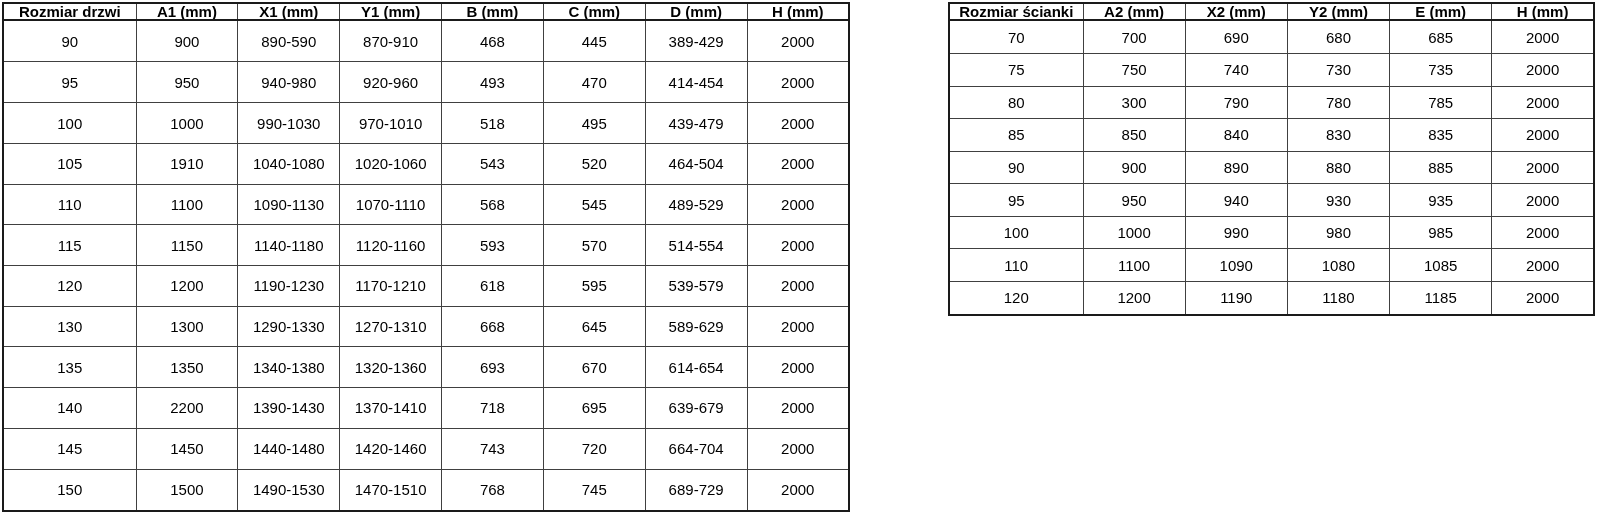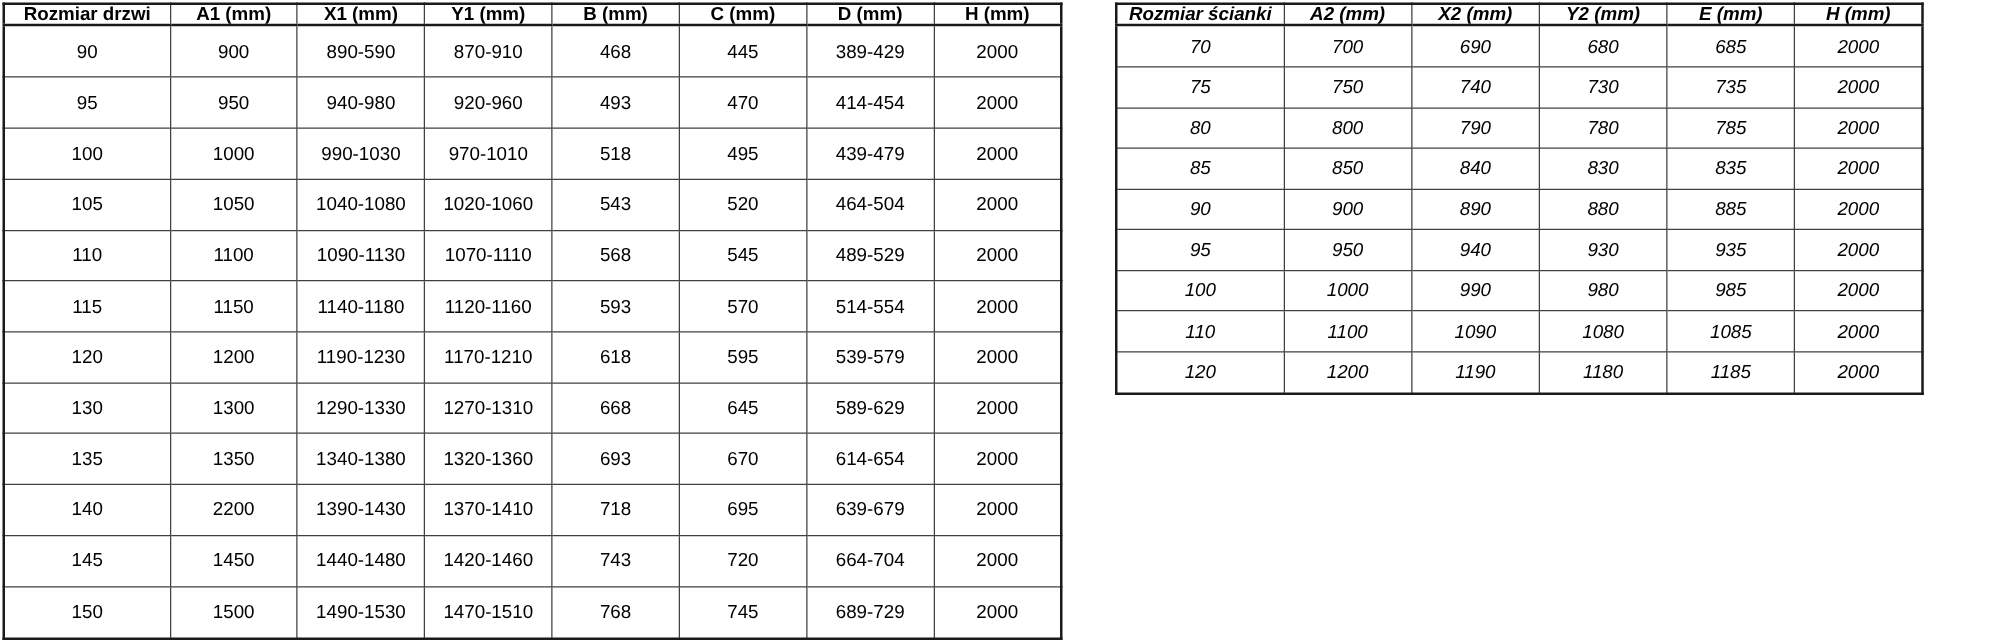--- a/index.html
+++ b/index.html
@@ -38,22 +38,22 @@
   table.spec th {
     font-weight: bold;
     border-bottom: 2px solid var(--outer);
     margin-left: 48px;
   }
   #door-table {
     left: 2px; top: 2px;
     width: 848px; height: 510px;
   }
   #wall-table {
-    left: 892px; top: 2px;
-    width: 647px; height: 314px; font-style: italic;
+    left: 948px; top: 2px;
+    width: 647px; height: 314px;
   }
 </style>
 </head>
 <body>
 
 <table id="door-table" class="spec">
   <colgroup>
     <col style="width:133px">
     <col span="7">
   </colgroup>
@@ -95,21 +95,21 @@
         <td>1000</td>
         <td>990-1030</td>
         <td>970-1010</td>
         <td>518</td>
         <td>495</td>
         <td>439-479</td>
         <td>2000</td>
       </tr>
       <tr>
         <td>105</td>
-        <td>1050</td>
+        <td>1910</td>
         <td>1040-1080</td>
         <td>1020-1060</td>
         <td>543</td>
         <td>520</td>
         <td>464-504</td>
         <td>2000</td>
       </tr>
       <tr>
         <td>110</td>
         <td>1100</td>
@@ -220,21 +220,21 @@
       <tr>
         <td>75</td>
         <td>750</td>
         <td>740</td>
         <td>730</td>
         <td>735</td>
         <td>2000</td>
       </tr>
       <tr>
         <td>80</td>
-        <td>800</td>
+        <td>300</td>
         <td>790</td>
         <td>780</td>
         <td>785</td>
         <td>2000</td>
       </tr>
       <tr>
         <td>85</td>
         <td>850</td>
         <td>840</td>
         <td>830</td>

